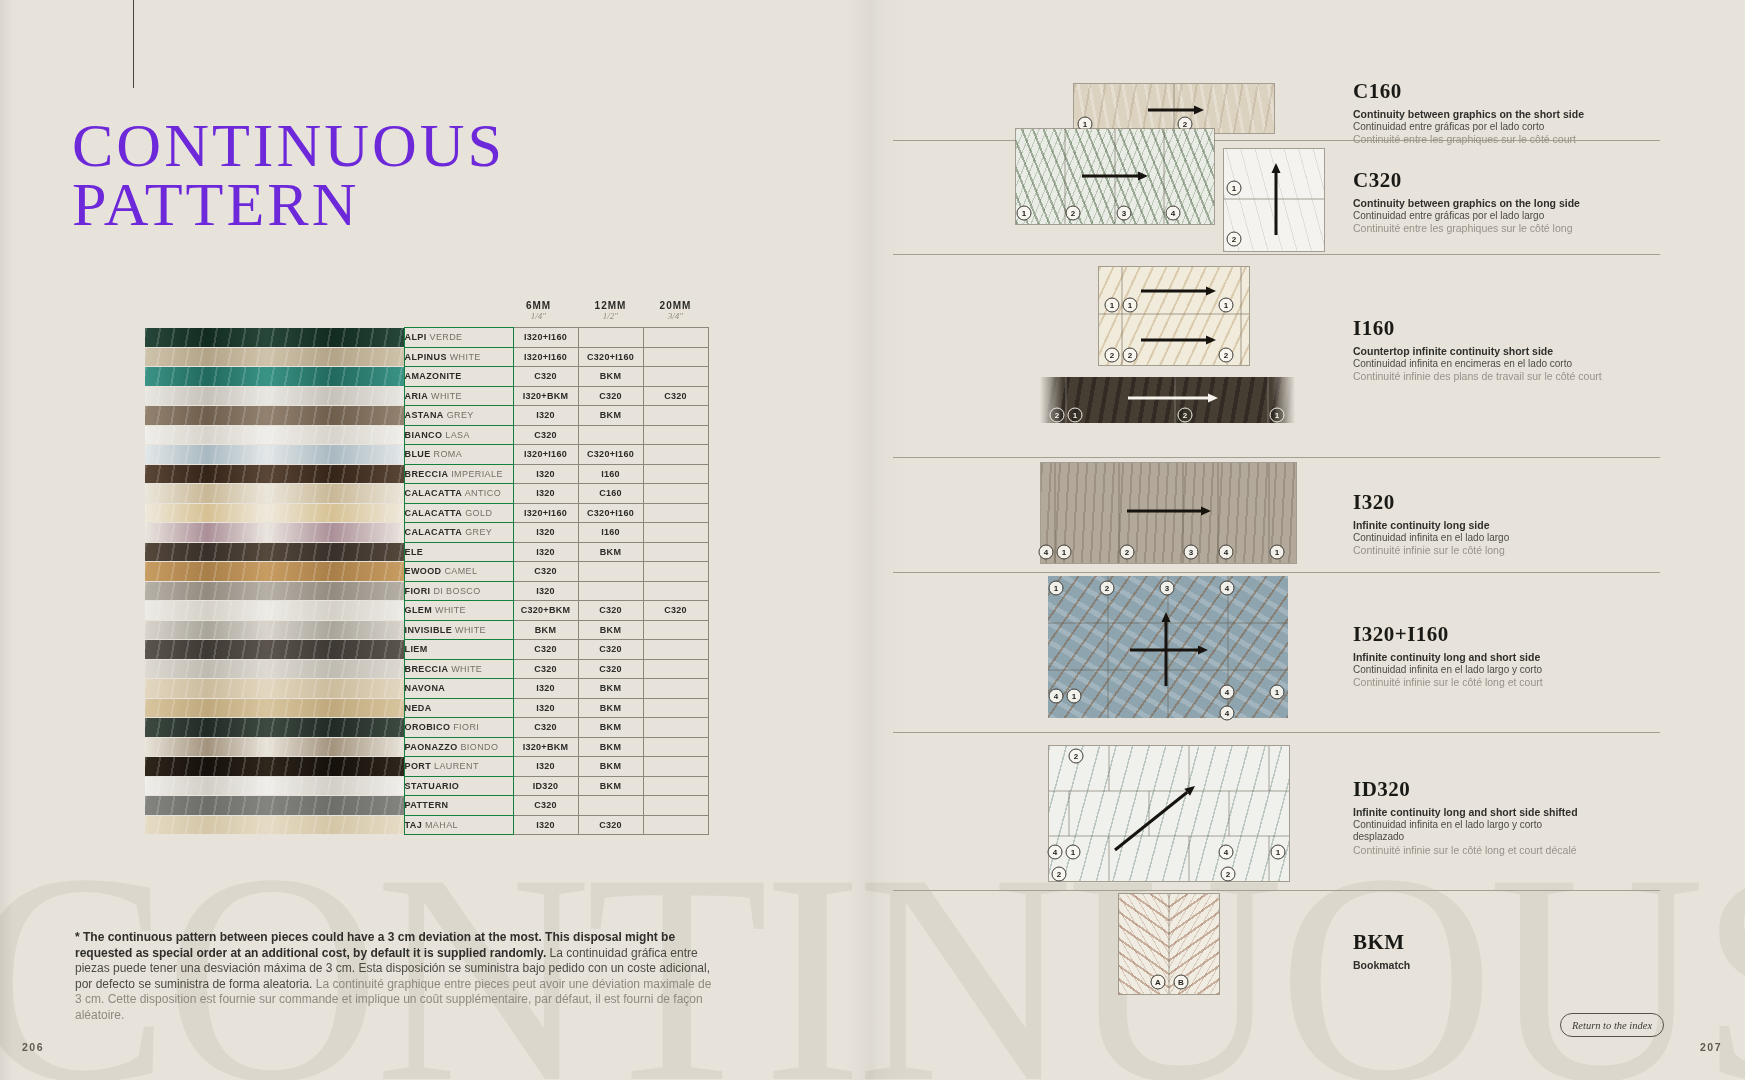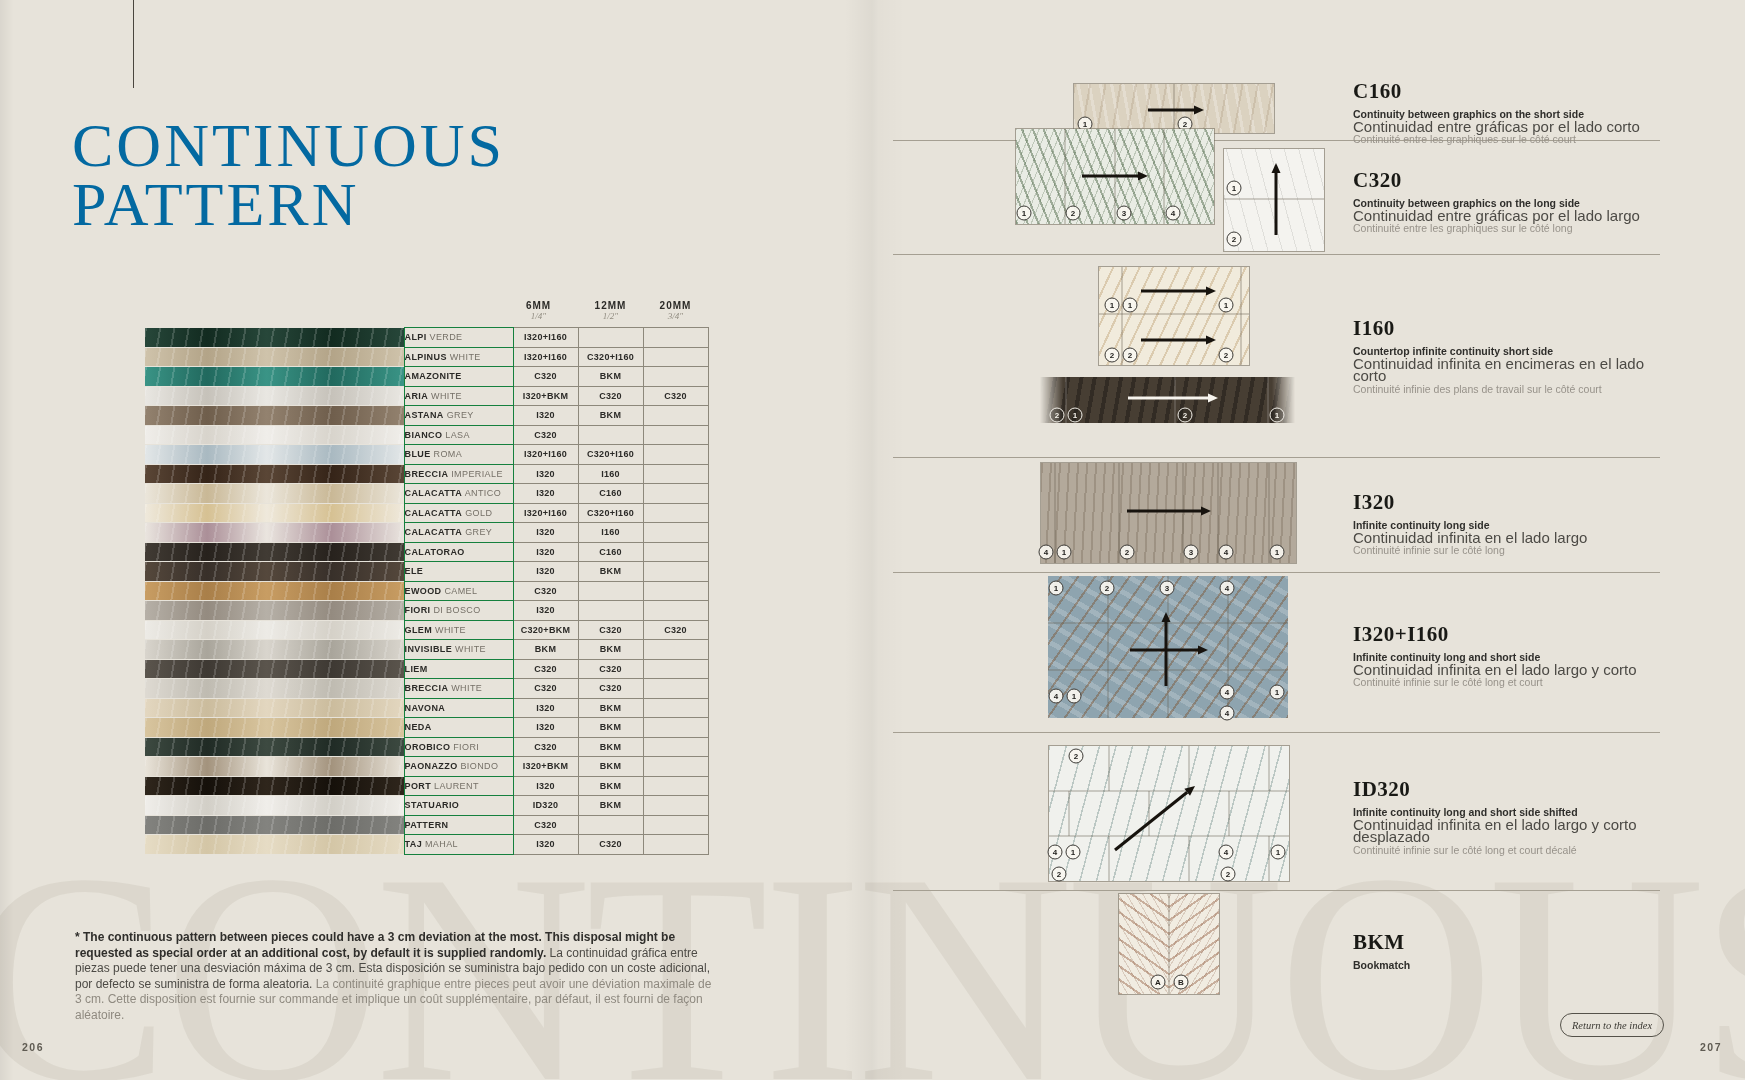--- a/index.html
+++ b/index.html
@@ -6,21 +6,21 @@
   .stage{position:relative;width:1745px;height:1080px;background:#e7e3da;overflow:hidden;
          font-family:"Liberation Sans",sans-serif;color:#2b2a27;}
   .watermark{position:absolute;left:-30px;top:806px;font-family:"Liberation Serif",serif;
     font-size:300px;letter-spacing:-6px;white-space:nowrap;color:rgba(110,100,80,.09);z-index:0;}
   .spine{position:absolute;top:0;left:845px;width:60px;height:100%;z-index:1;
     background:linear-gradient(90deg,rgba(0,0,0,0),rgba(0,0,0,.045) 45%,rgba(0,0,0,.02) 55%,rgba(0,0,0,0));}
   .edge{position:absolute;top:0;left:0;width:14px;height:100%;z-index:1;
     background:linear-gradient(90deg,rgba(0,0,0,.06),rgba(0,0,0,0));}
   .deco-line{position:absolute;left:133px;top:0;width:1px;height:88px;background:#4a463e;z-index:2;}
   .title{position:absolute;left:72px;top:116px;z-index:2;font-family:"Liberation Serif",serif;
-    font-size:62px;line-height:59px;letter-spacing:3px;color:#0369a1;}
+    font-size:62px;line-height:59px;letter-spacing:3px;color:#6d28d9;}
   
   .col-h{position:absolute;width:65px;text-align:center;z-index:2;}
   .col-lab{font-size:10px;font-weight:bold;letter-spacing:1px;color:#2b2a27;}
   .col-sub{font-size:9px;font-style:italic;color:#918c81;font-family:"Liberation Serif",serif;}
   
   table.materials{position:absolute;left:145px;top:327px;border-collapse:collapse;table-layout:fixed;z-index:2;}
   table.materials td{height:18.5px;padding:0;vertical-align:middle;}
   .sw-cell{border:none;}
   .sw{width:100%;height:18.5px;}
   .name-cell{border:1px solid #15803d;padding-left:8px;font-size:9px;letter-spacing:.4px;white-space:nowrap;overflow:hidden;}
@@ -32,21 +32,21 @@
   .fn-en{color:#2f2e2b;font-weight:bold;}
   .fn-es{color:#4c4a45;}
   .fn-fr{color:#8f8a80;}
   .pagenum{position:absolute;top:1041px;font-size:10.5px;font-weight:bold;letter-spacing:1.5px;color:#5f5b52;z-index:2;}
   
   .sep{position:absolute;left:893px;width:767px;height:1px;background:#a59f92;z-index:1;}
   .section{position:absolute;left:1353px;width:312px;z-index:2;}
   .sec-title{font-family:"Liberation Serif",serif;font-size:21px;font-weight:bold;color:#191915;
     letter-spacing:.5px;margin-bottom:4px;}
   .sec-en{font-size:10.5px;font-weight:bold;color:#2f2e2b;line-height:12.5px;}
-  .sec-es{font-size:15px;color:#4c4a45;line-height:12.5px;white-space:pre-line;}
+  .sec-es{font-size:10px;color:#4c4a45;line-height:12.5px;white-space:pre-line;}
   .sec-fr{font-size:10.5px;color:#97928a;line-height:12.5px;}
   
   .panel{position:absolute;z-index:2;}
   .panel.bordered{border:1px solid rgba(110,102,88,.55);}
   .panel .bg{position:absolute;inset:0;}
   .panel svg{position:absolute;inset:0;z-index:2;}
   .circle{position:absolute;width:13px;height:13px;border-radius:50%;border:1px solid #3c3a36;
     background:rgba(248,246,240,.92);color:#23221f;font-size:8px;font-weight:bold;line-height:11px;
     display:flex;align-items:center;justify-content:center;transform:translate(-50%,-50%);z-index:3;}
   .circle.light{border-color:#f2efe8;background:rgba(25,22,18,.25);color:#f7f4ec;}
@@ -206,29 +206,20 @@
           <td class="sw-cell">
             <div class="sw" style="background: repeating-linear-gradient(100deg, rgba(255, 255, 255, 0.16) 0px, rgba(255, 255, 255, 0.16) 2px, rgba(0, 0, 0, 0) 2px, rgba(0, 0, 0, 0) 14px), linear-gradient(90deg, rgb(234, 229, 223) 0%, rgb(171, 143, 152) 24%, rgb(234, 229, 223) 47%, rgb(171, 143, 152) 72%, rgb(234, 229, 223) 100%);"></div>
           </td>
           <td class="name-cell"><span class="nb">CALACATTA</span> <span class="nr">GREY</span></td>
           <td class="code-cell">I320</td>
           <td class="code-cell">I160</td>
           <td class="code-cell"></td>
         </tr>
         <tr>
           <td class="sw-cell">
-            <div class="sw" style="background: repeating-linear-gradient(100deg, rgba(255, 255, 255, 0.16) 0px, rgba(255, 255, 255, 0.16) 2px, rgba(0, 0, 0, 0) 2px, rgba(0, 0, 0, 0) 14px), linear-gradient(90deg, rgb(65, 59, 52) 0%, rgb(39, 34, 29) 24%, rgb(65, 59, 52) 47%, rgb(39, 34, 29) 72%, rgb(65, 59, 52) 100%);"></div>
-          </td>
-          <td class="name-cell"><span class="nb">CALATORAO</span></td>
-          <td class="code-cell">I320</td>
-          <td class="code-cell">C160</td>
-          <td class="code-cell"></td>
-        </tr>
-        <tr>
-          <td class="sw-cell">
             <div class="sw" style="background: repeating-linear-gradient(100deg, rgba(255, 255, 255, 0.16) 0px, rgba(255, 255, 255, 0.16) 2px, rgba(0, 0, 0, 0) 2px, rgba(0, 0, 0, 0) 14px), linear-gradient(90deg, rgb(85, 72, 60) 0%, rgb(56, 48, 42) 24%, rgb(85, 72, 60) 47%, rgb(56, 48, 42) 72%, rgb(85, 72, 60) 100%);"></div>
           </td>
           <td class="name-cell"><span class="nb">ELE</span></td>
           <td class="code-cell">I320</td>
           <td class="code-cell">BKM</td>
           <td class="code-cell"></td>
         </tr>
         <tr>
           <td class="sw-cell">
             <div class="sw" style="background: repeating-linear-gradient(100deg, rgba(255, 255, 255, 0.16) 0px, rgba(255, 255, 255, 0.16) 2px, rgba(0, 0, 0, 0) 2px, rgba(0, 0, 0, 0) 14px), linear-gradient(90deg, rgb(200, 157, 99) 0%, rgb(169, 127, 73) 24%, rgb(200, 157, 99) 47%, rgb(169, 127, 73) 72%, rgb(200, 157, 99) 100%);"></div>

